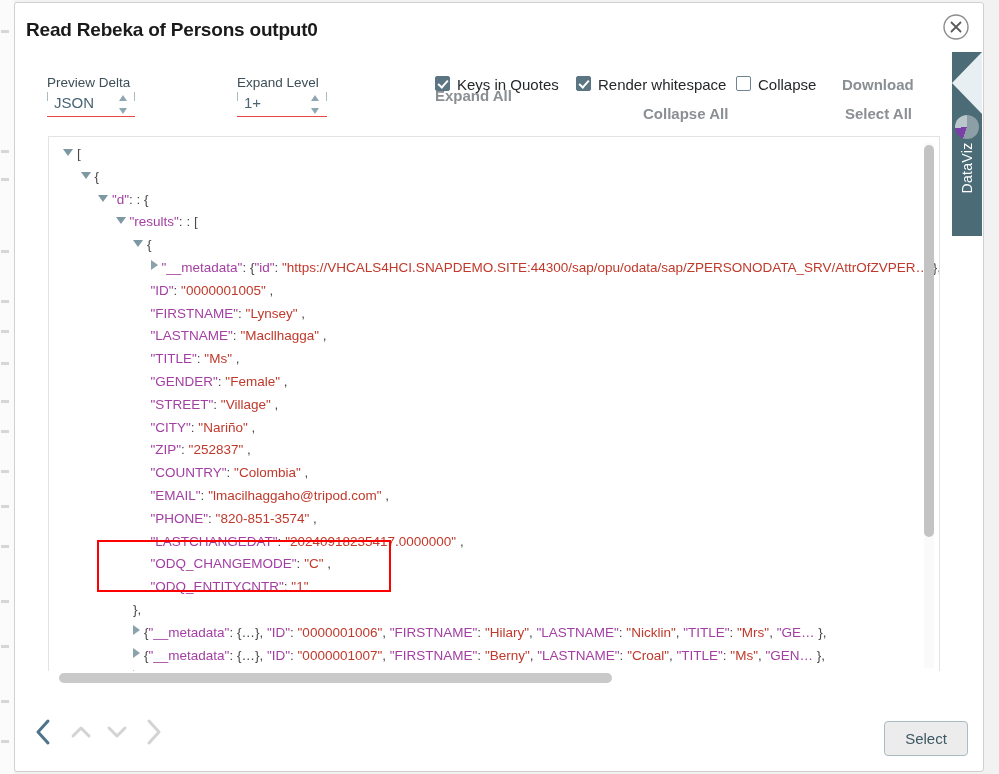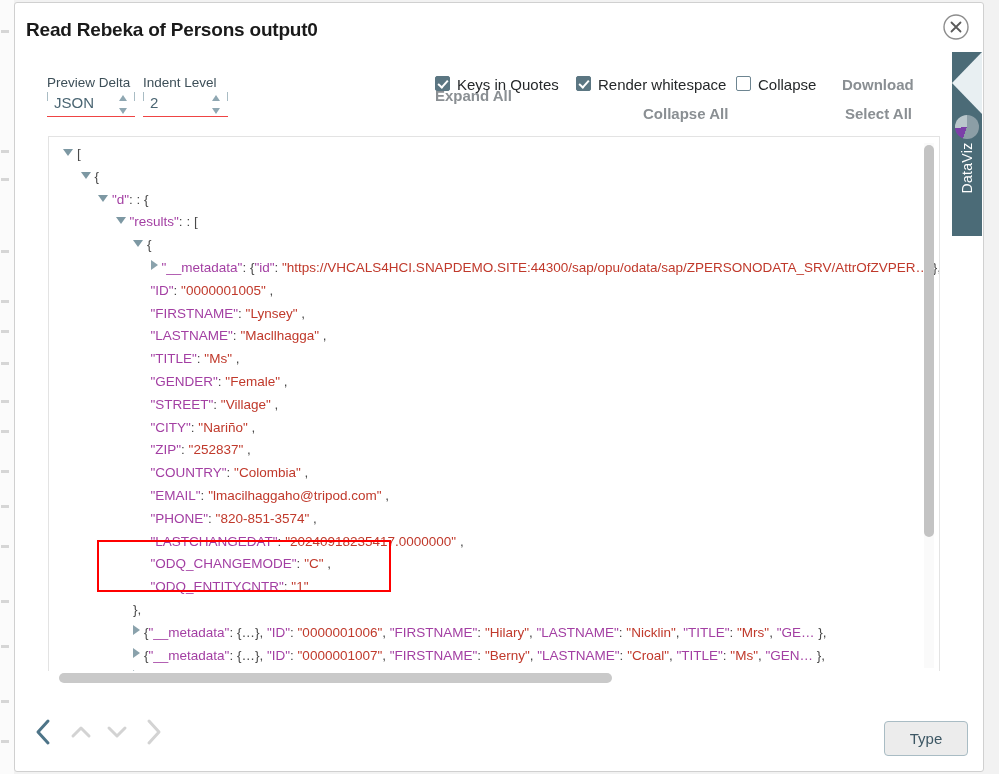--- a/index.html
+++ b/index.html
@@ -276,33 +276,33 @@
       <span class="side l"></span>
         <span class="side r"></span>
       <span class="stepper-val">JSON</span>
       <span class="stepper-arrows">
         <span class="tri-up"></span>
         <span class="tri-dn"></span>
       </span>
     </div>
   </div>
 
-  <div class="stepper-group" style="left:128px; width:85px;">
-    <span class="stepper-label">Indent Level</span>
+
+  <div class="stepper-group" style="left:222px; width:90px;">
+    <span class="stepper-label">Expand Level</span>
     <div class="stepper-box">
       <span class="side l"></span>
         <span class="side r"></span>
-      <span class="stepper-val">2</span>
+      <span class="stepper-val">1+</span>
       <span class="stepper-arrows">
         <span class="tri-up"></span>
         <span class="tri-dn"></span>
       </span>
     </div>
   </div>
-
 
   <div class="chk-row" style="left:420px;">
     <span class="chk on"></span>
     <span>Keys in Quotes</span>
   </div>
   <div class="chk-row" style="left:561px;">
     <span class="chk on"></span>
     <span>Render whitespace</span>
   </div>
   <div class="chk-row" style="left:721px;">
@@ -365,20 +365,20 @@
     <svg width="28" height="34" viewBox="0 0 28 34">
       <path d="M6 13 L14 21 L22 13" fill="none" stroke="#d3d3d3" stroke-width="3" stroke-linecap="round" stroke-linejoin="round"></path>
     </svg>
   </div>
   <div class="nav-chev" style="left:125px;">
     <svg width="28" height="34" viewBox="0 0 28 34">
       <path d="M9 6 L19 17 L9 28" fill="none" stroke="#d3d3d3" stroke-width="3" stroke-linecap="round" stroke-linejoin="round"></path>
     </svg>
   </div>
 
-  <button id="close-button">Type</button>
+  <button id="close-button">Select</button>
 </div>
 
 <div id="dataviz-rail">
   <div id="dataviz-chevron"></div>
   <div id="dataviz-pie"></div>
   <div id="dataviz-label">DataViz</div>
 </div>
 
 </body></html>

